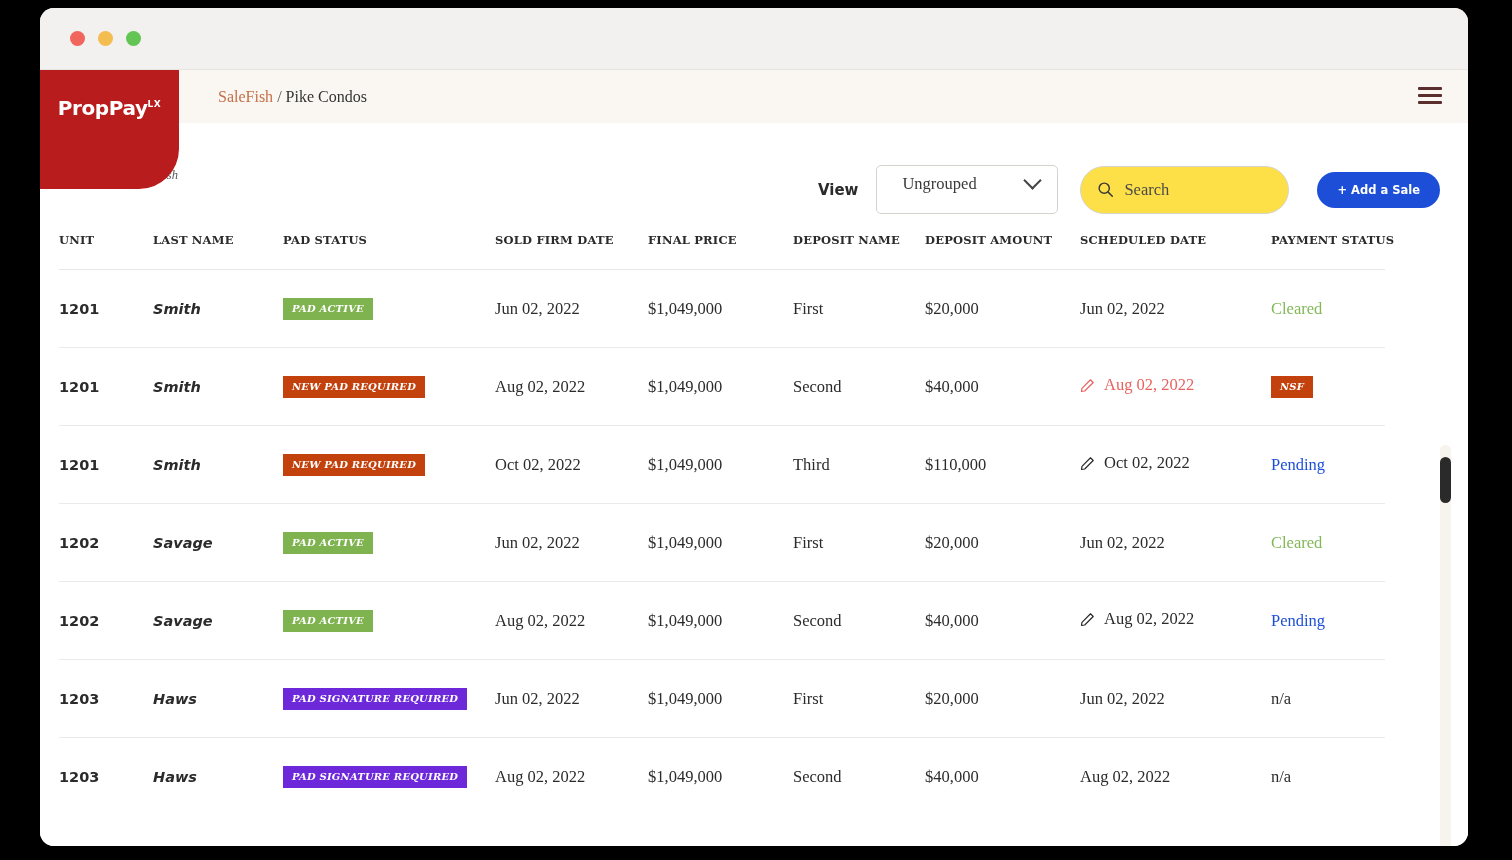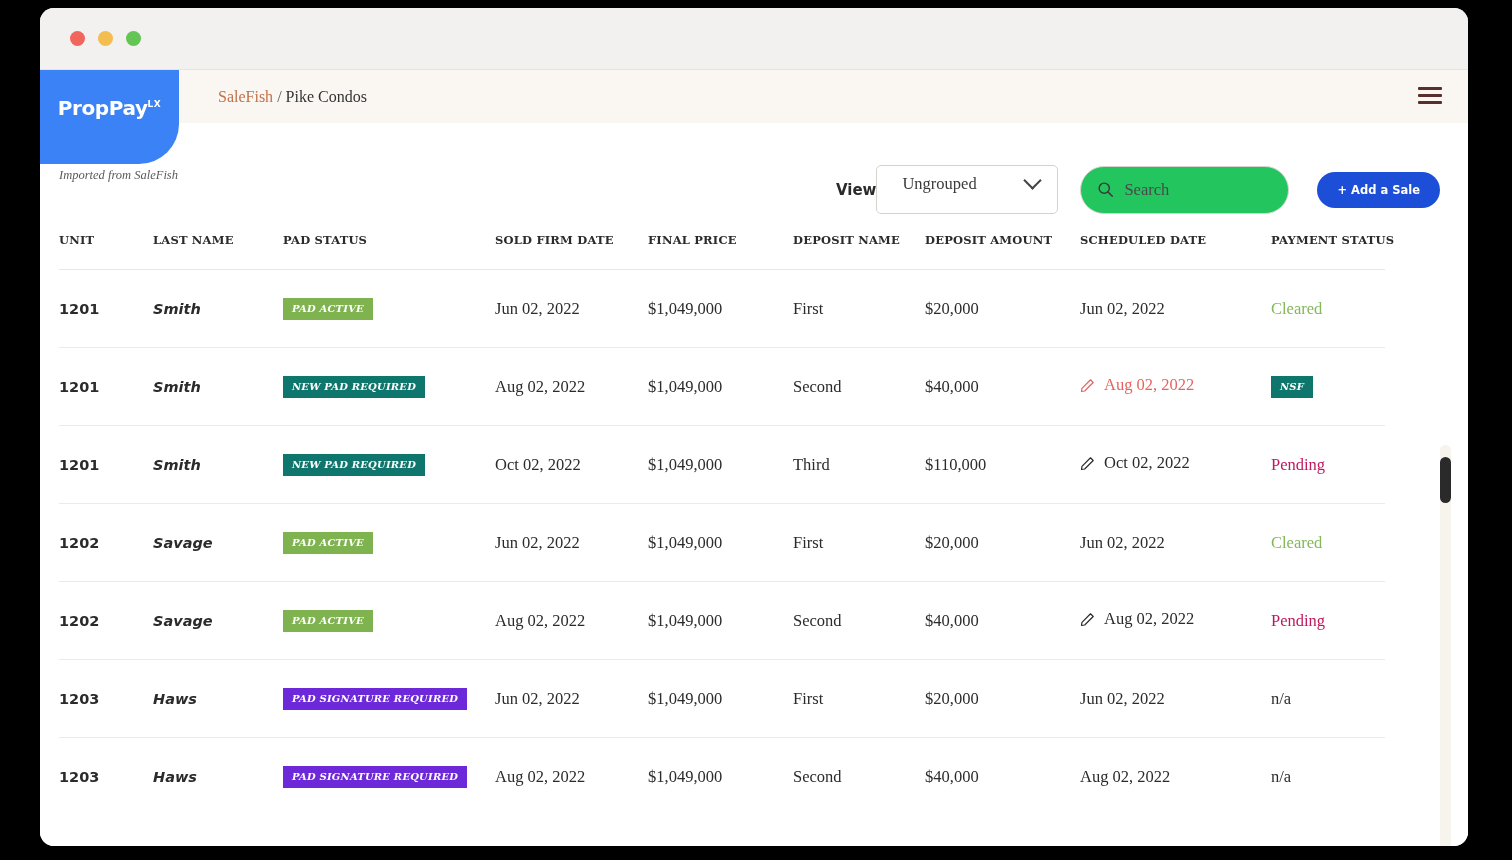--- a/index.html
+++ b/index.html
@@ -59,22 +59,22 @@
     height: 53px;
     background: #faf7f2;
     display: flex;
     align-items: center;
   }
   #logo {
     position: absolute;
     left: 0;
     top: 0;
     width: 139px;
-    height: 94px;
-    background: #3b82f6;
+    height: 119px;
+    background: #b91c1c;
     border-bottom-right-radius: 40px;
     display: flex;
     align-items: flex-start;
     justify-content: center;
     padding-top: 26px;
     z-index: 5;
   }
   #logo .wordmark {
     font-family: "DejaVu Sans", sans-serif;
     font-weight: bold;
@@ -152,20 +152,21 @@
     margin-left: auto;
     display: flex;
     align-items: center;
     gap: 0;
   }
   #view-label {
     font-family: "DejaVu Sans", sans-serif;
     font-size: 15px;
     font-weight: bold;
     color: #2b2b2b;
+    margin-right: 18px;
   }
   #view-select {
     width: 182px;
     height: 49px;
     border: 1px solid #d6d3cd;
     border-radius: 5px;
     background: #ffffff;
     display: flex;
     align-items: center;
     justify-content: space-between;
@@ -188,21 +189,21 @@
   }
   #searchbox {
     margin-left: 22px;
     width: 209px;
     height: 48px;
     border: 1px solid #d6d3cd;
     border-radius: 24px;
     display: flex;
     align-items: center;
     padding: 0 16px;
-    background: #22c55e;
+    background: #fde047;
   }
   #searchbox .mag { margin-right: 10px; display: flex; }
   #searchbox input {
     border: none;
     outline: none;
     background: transparent;
     font-family: "Liberation Serif", serif;
     font-size: 16.5px;
     color: #3a3a3a;
     width: 100%;
@@ -275,25 +276,25 @@
     font-style: italic;
     font-weight: bold;
     font-size: 10px;
     color: #ffffff;
     padding: 6px 9px 6px 9px;
     letter-spacing: 0.2px;
     line-height: 1;
     white-space: nowrap;
   }
   .badge.green  { background: #7fb350; }
-  .badge.red    { background: #0f766e; }
+  .badge.red    { background: #c2410c; }
   .badge.orange { background: #6d28d9; }
 
   .status-cleared { color: #82b857; }
-  .status-pending { color: #be185d; margin-top: 36px; }
+  .status-pending { color: #1d4ed8; margin-top: 36px; }
   .status-na      { color: #2b2b2b; }
 
   .sched { display: inline-flex; align-items: center; gap: 9px; }
   .sched.alert { color: #e8635f; }
   .pencil { flex: 0 0 auto; display: inline-flex; }
 
   
   #vscroll {
     position: absolute;
     right: 17px;

